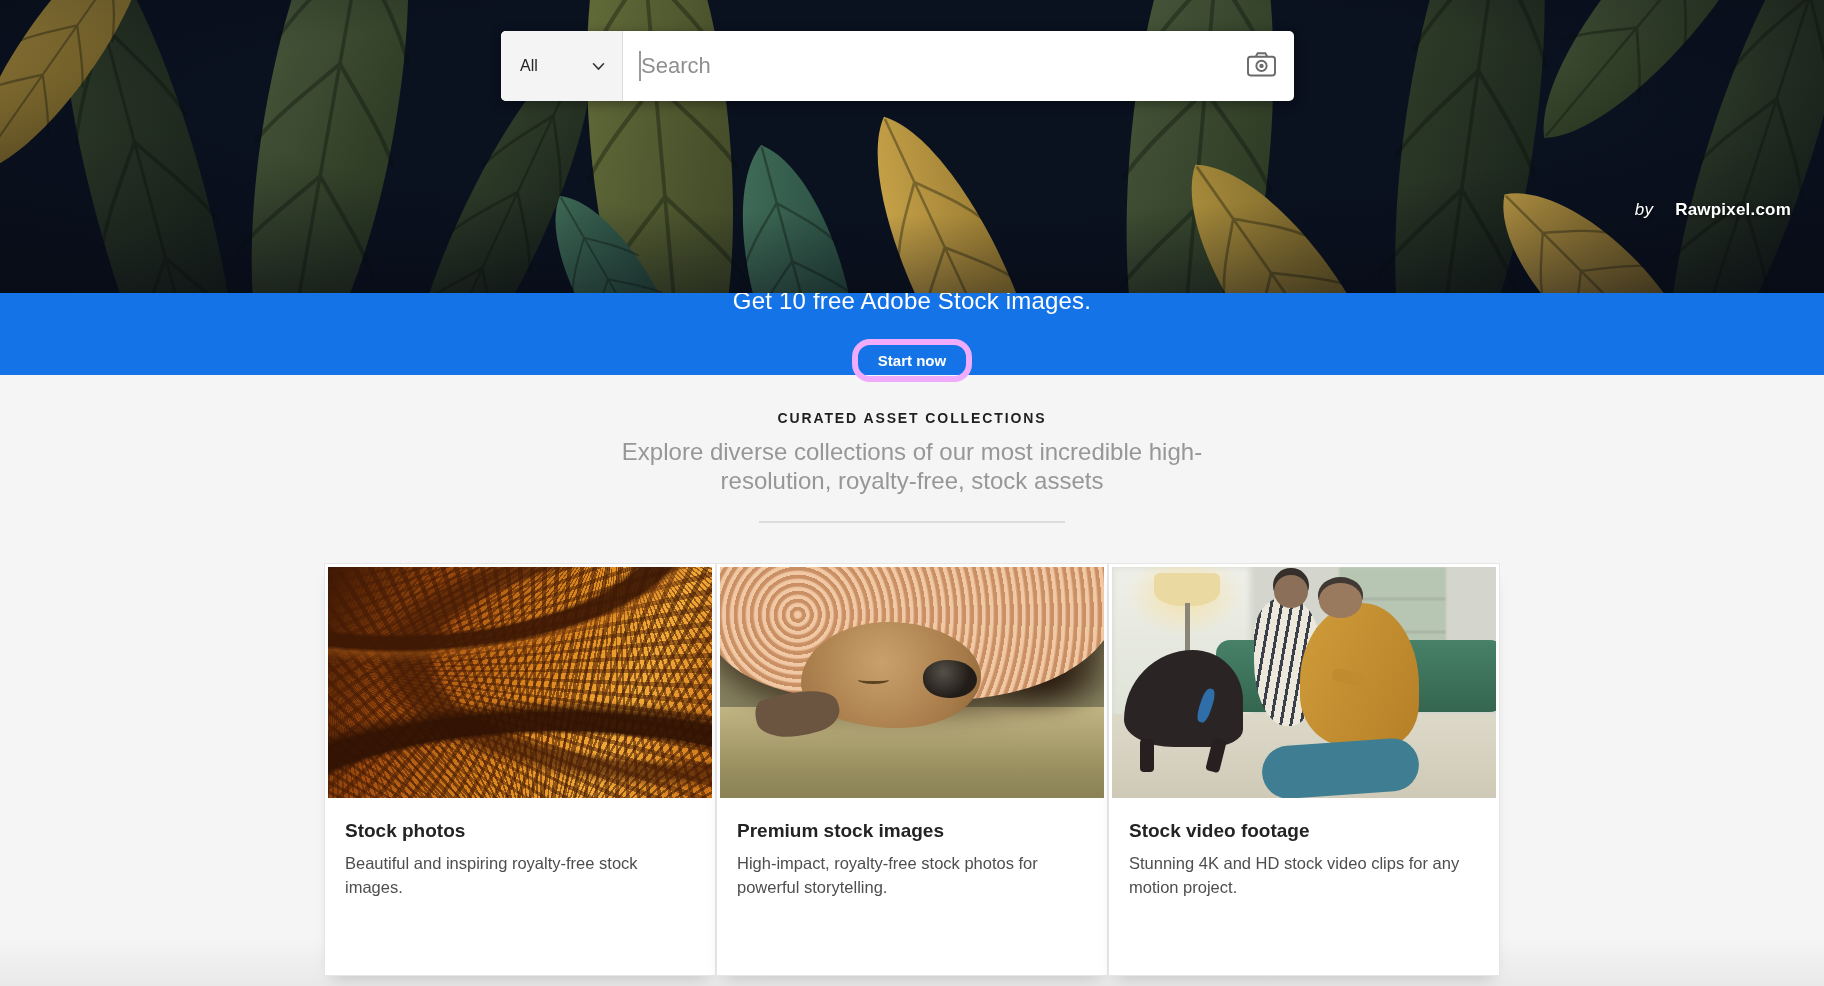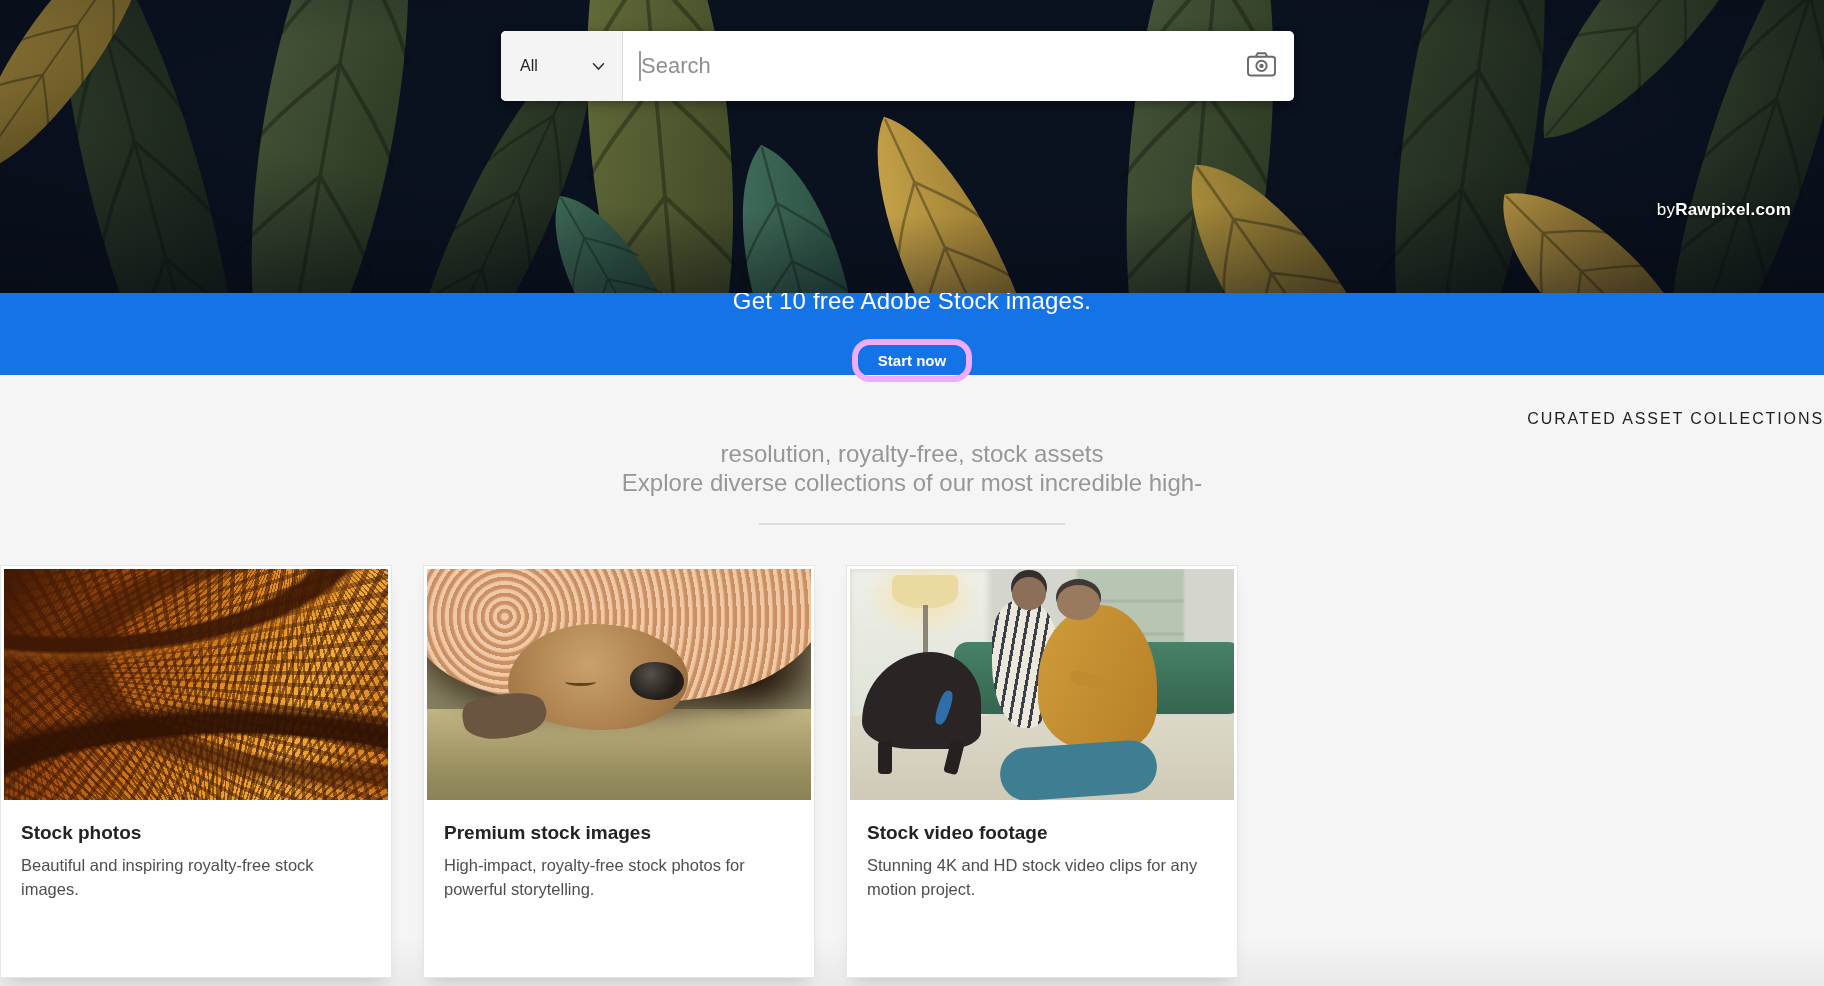--- a/index.html
+++ b/index.html
@@ -21,42 +21,42 @@
   .caret { width:2px; height:30px; background:#9a9a9a; }
   .search-input { border:none; outline:none; flex:1; height:100%; font-size:22px;
                   font-weight:300; color:#4c1d95; background:transparent;
                   font-family:"Liberation Sans", sans-serif; }
   .search-input::placeholder { color:#8f8f8f; font-weight:300; }
   .camera-btn { width:66px; display:flex; align-items:center; justify-content:center;
                 cursor:pointer; background:none; border:none; }
 
   .attribution { position:absolute; right:33px; top:200px; color:#fff; font-size:17px;
                  text-shadow:0 1px 4px rgba(0,0,0,.7); letter-spacing:.2px; cursor:pointer; }
-  .attribution .by { font-weight:400; margin-right:0; }
+  .attribution .by { font-style:italic; font-weight:400; margin-right:22px; }
   .attribution .name { font-weight:700; }
 
   
   .banner { width:1824px; height:82px; display:flex; align-items:center;
             justify-content:center; gap:24px; }
   .banner-text { color:#fff; font-size:24px; font-weight:300; letter-spacing:.2px; }
   .cta { border:6px solid #f0abfc; border-radius:18px; background:transparent; color:#fff;
          font-size:15px; font-weight:700; padding:7px 20px; cursor:pointer;
          font-family:"Liberation Sans", sans-serif; }
 
   
   .main { width:1824px; height:611px; background:#f4f4f4; padding-top:35px;
           background:linear-gradient(#f5f5f5 92%, #e9e9e9); }
-  .eyebrow { text-align:right; font-size:16px; font-weight:400; letter-spacing:1.9px;
+  .eyebrow { text-align:center; font-size:14px; font-weight:700; letter-spacing:1.9px;
              color:#1f1f1f; }
   .subtitle { margin-top:11px; text-align:center; font-size:24px; font-weight:300;
               color:#979797; line-height:1.22; }
   .subtitle span { display:block; }
   .divider { width:306px; height:2px; background:#dcdcdc; margin:25px auto 0; }
 
-  .cards { display:flex; justify-content:flex-start; gap:31px; margin-top:40px; }
+  .cards { display:flex; justify-content:center; margin-top:40px; }
   .card { width:392px; height:413px; background:#fff; border:1px solid #e6e6e6;
           box-shadow:0 10px 16px -8px rgba(0,0,0,.18); cursor:pointer; }
   .card-img { margin:3px; height:231px; position:relative; overflow:hidden; }
   .card-body { padding:19px 20px 0; }
   .card-title { font-size:19px; font-weight:700; color:#232323; }
   .card-desc { margin-top:9px; font-size:16.5px; color:#4e4e4e; line-height:1.5; }
 
   
   .img-mushrooms { background:
     radial-gradient(120% 85% at 18% -18%, rgba(0,0,0,0) 55%, rgba(61,24,4,.92) 57% 63%, rgba(196,110,26,.35) 65%, rgba(0,0,0,0) 70%),
@@ -256,22 +256,22 @@
 </div>
 
 <div class="banner" id="promo-banner" style="background: rgb(20, 115, 230); flex-direction: column;">
   <span class="banner-text">Get 10 free Adobe Stock images.</span>
   <button class="cta">Start now</button>
 </div>
 
 <div class="main">
   <div class="eyebrow">CURATED ASSET COLLECTIONS</div>
   <div class="subtitle">
+    <span>Explore diverse collections of our most incredible high-</span>
     <span>resolution, royalty-free, stock assets</span>
-    <span>Explore diverse collections of our most incredible high-</span>
   </div>
   <div class="divider"></div>
 
   <div class="cards">
 
     <div class="card">
       <div class="card-img img-mushrooms"></div>
       <div class="card-body">
         <div class="card-title">Stock photos</div>
         <div class="card-desc">Beautiful and inspiring royalty-free stock images.</div>

